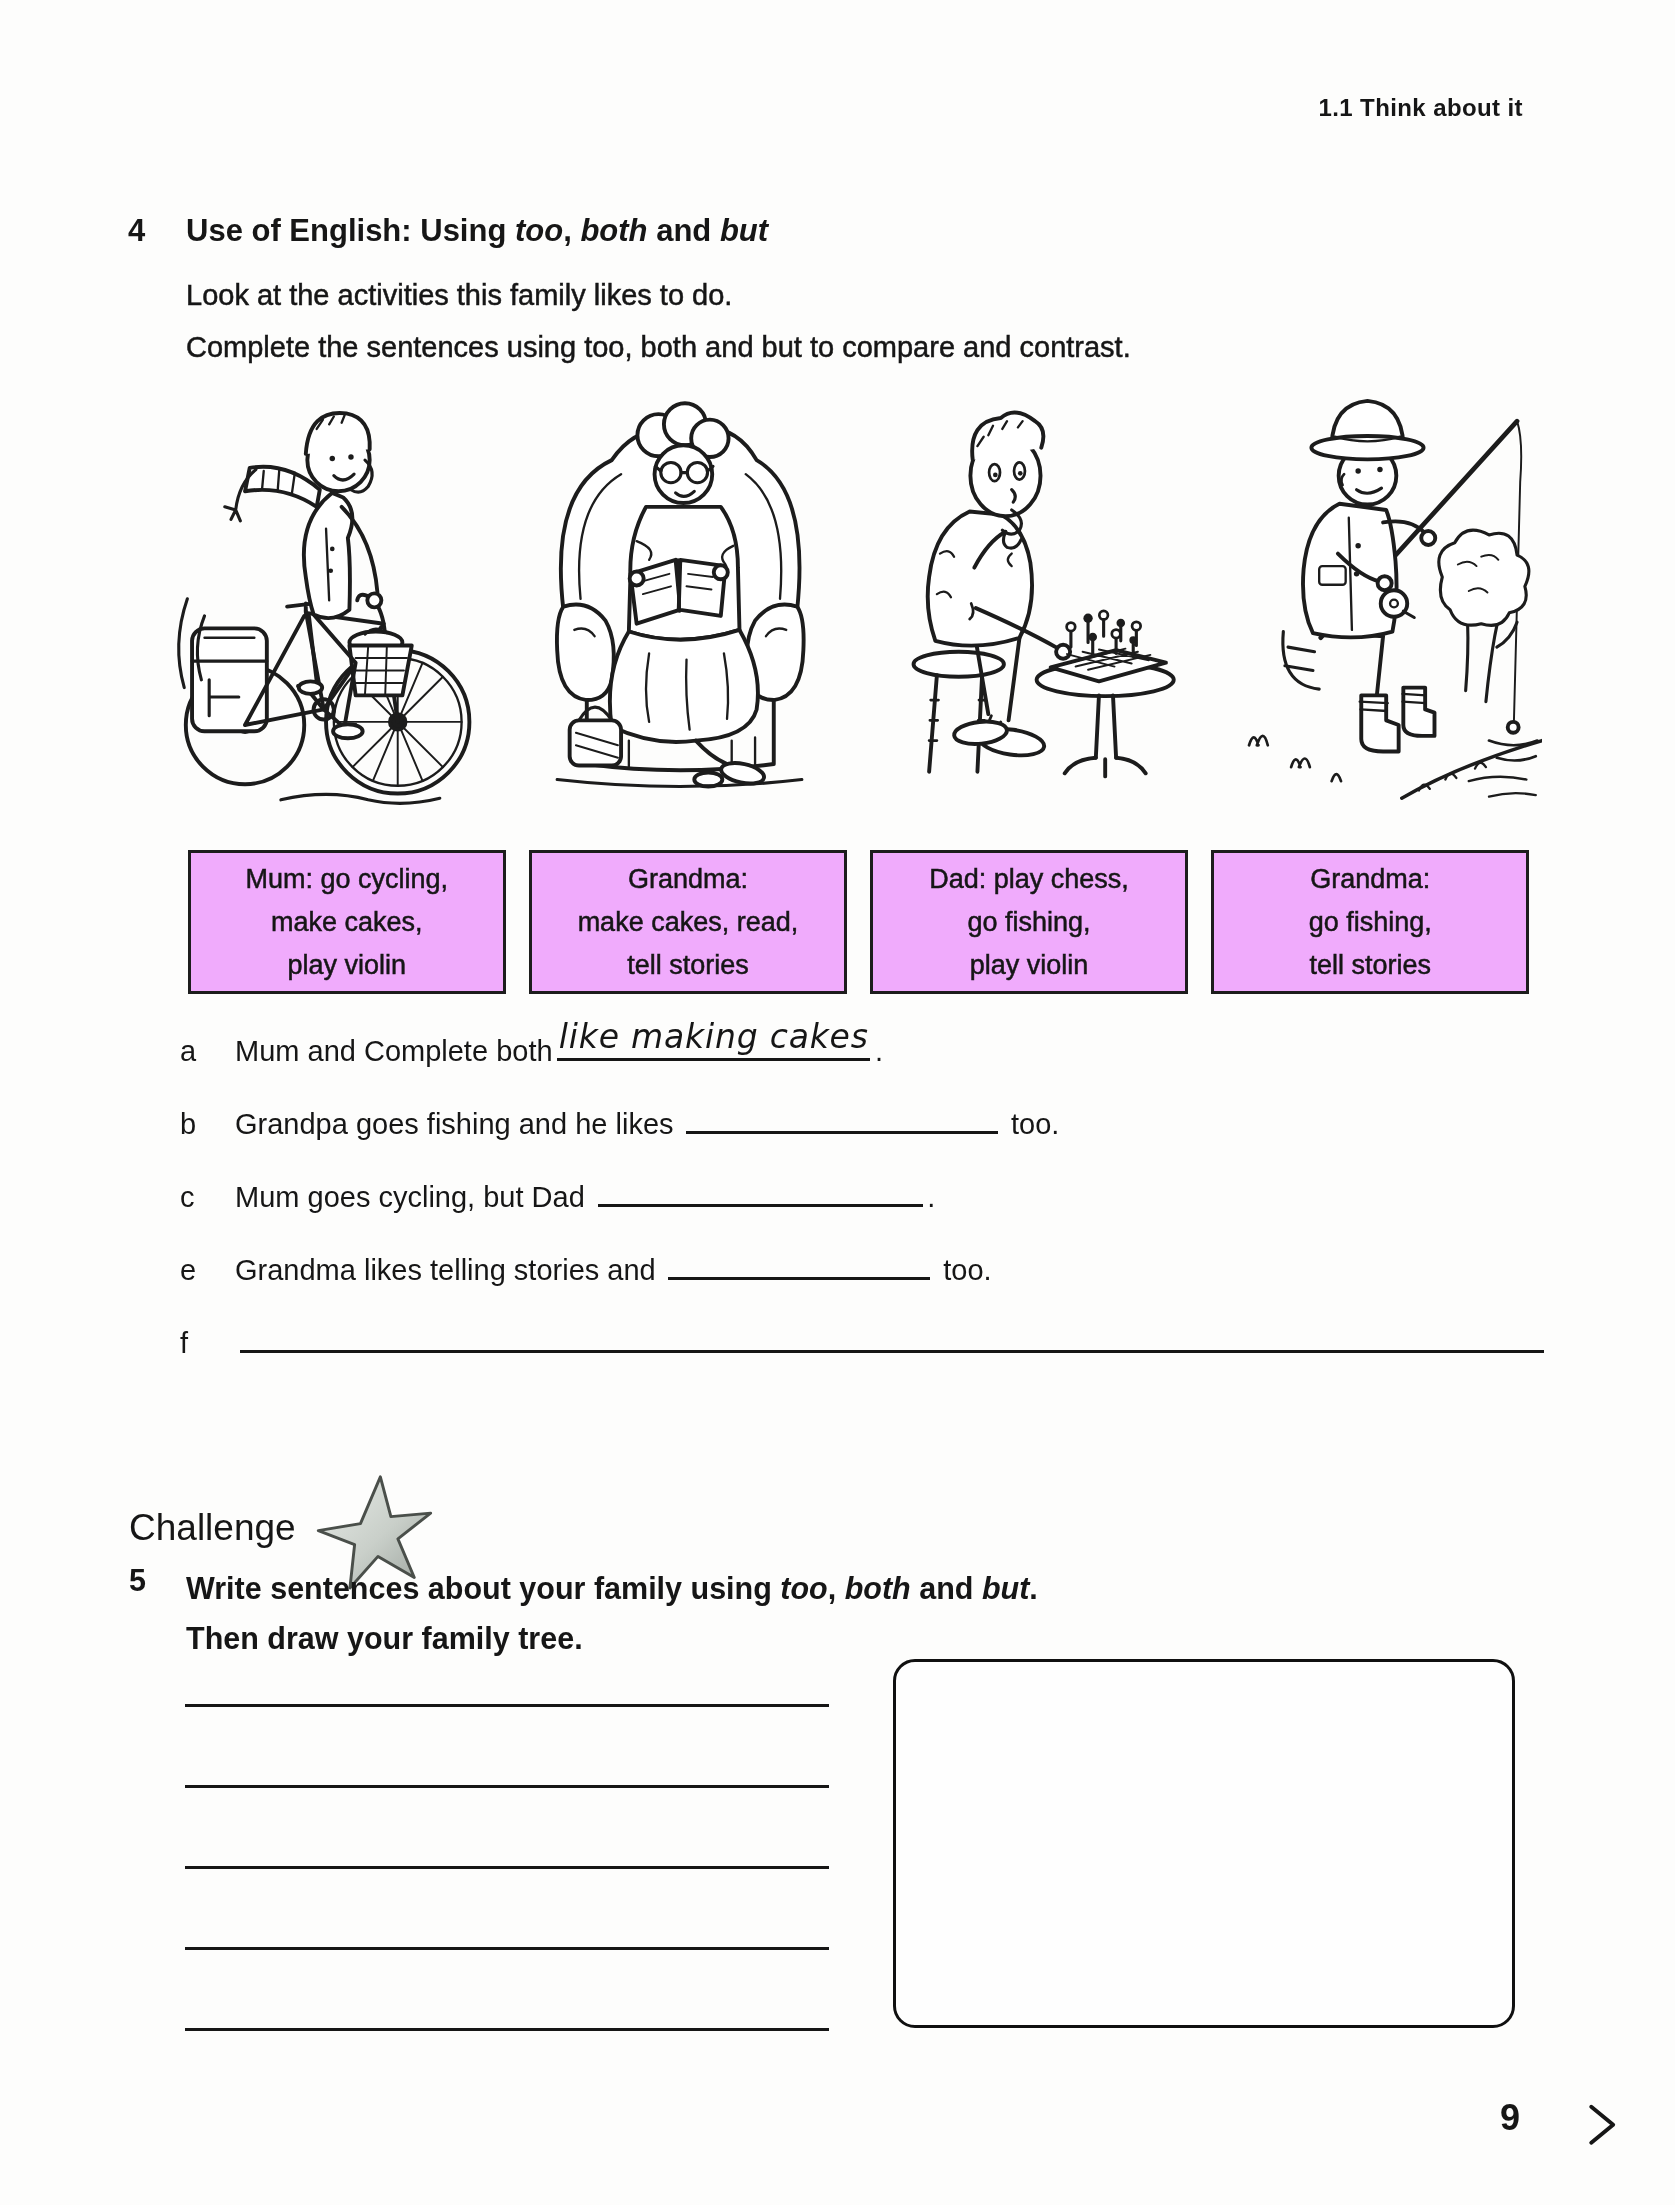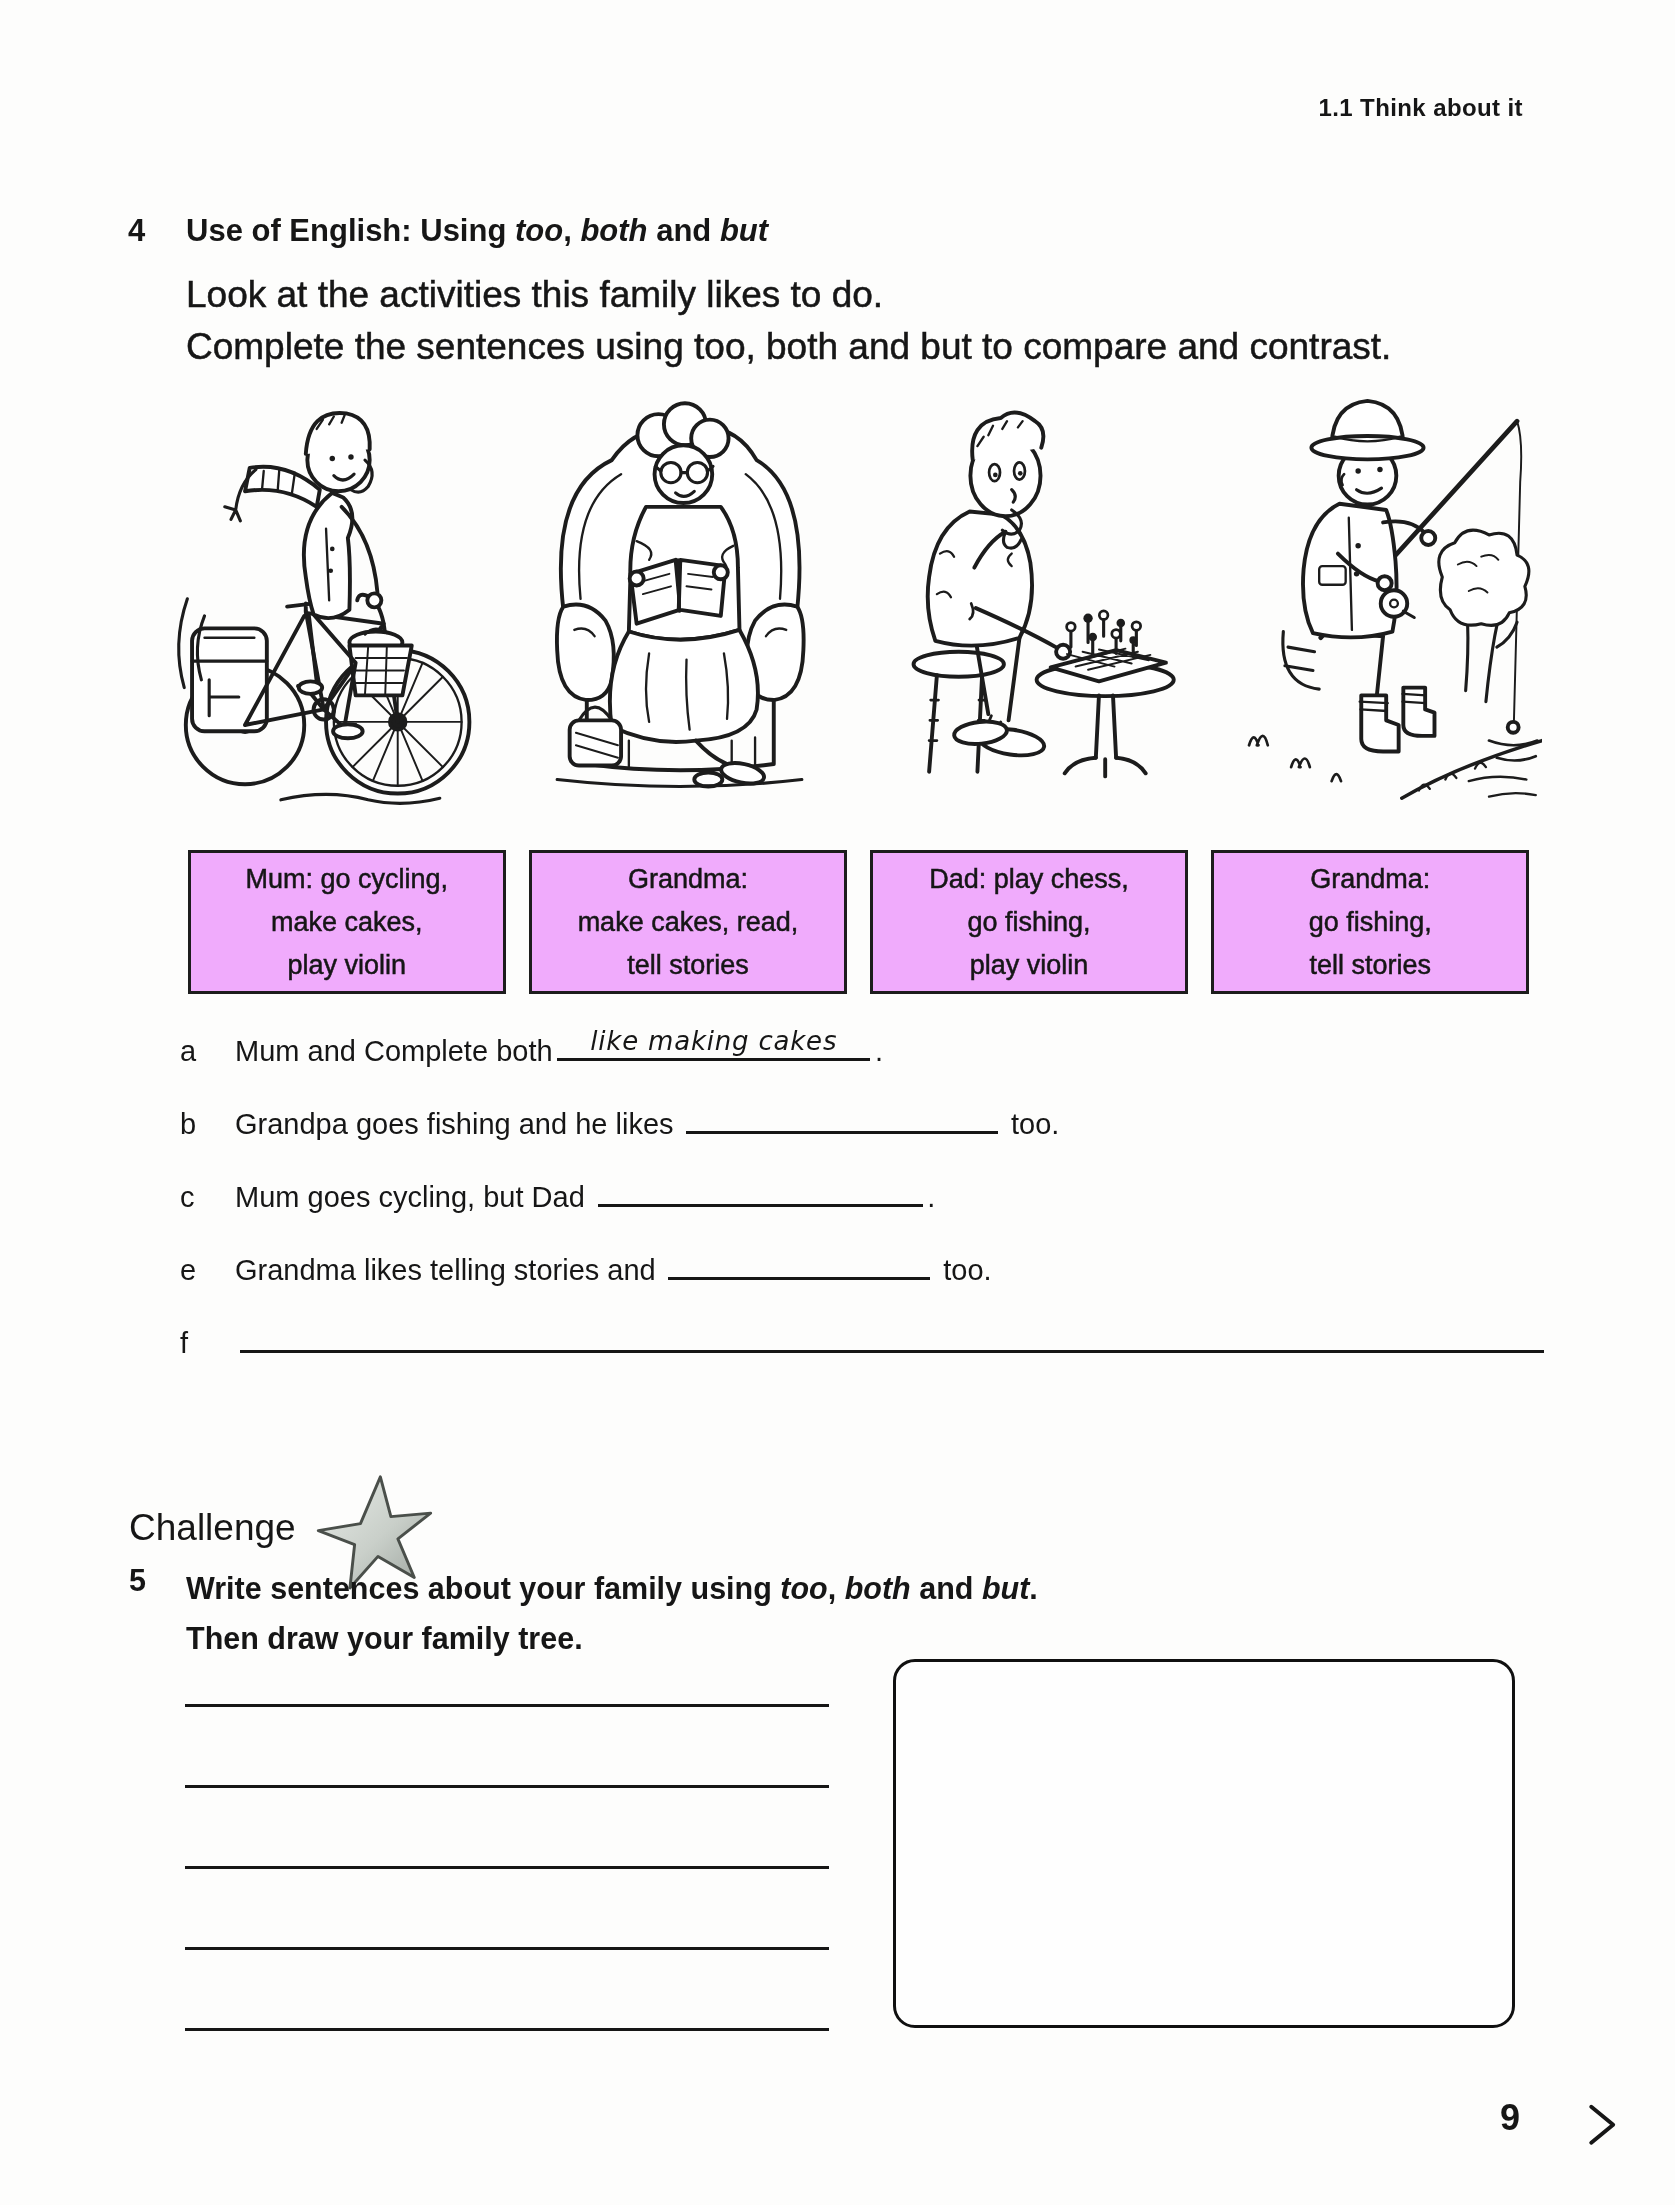--- a/index.html
+++ b/index.html
@@ -11,21 +11,21 @@
   .abs{position:absolute;}
   .semib{font-weight:400;-webkit-text-stroke:0.5px currentColor;}
   b,strong{font-weight:400;}
   
   #section-header{top:94px;right:153px;font-size:24px;font-weight:700;letter-spacing:0.4px;}
   
   #ex4-number{left:128px;top:213px;font-size:31px;font-weight:700;}
   #ex4-title{left:186px;top:213px;font-size:31px;font-weight:700;width:1253px;}
   #ex4-title i{font-style:italic;}
   
-  #ex4-instructions{left:186px;top:269px;font-size:37px;line-height:52px;width:1378px;}
+  #ex4-instructions{left:186px;top:269px;font-size:29px;line-height:52px;width:1378px;}
   
   #illustrations{left:164px;top:362px;width:1378px;height:453px;display:flex;justify-content:space-between;align-items:flex-end;}
   .scene{width:335px;height:448px;}
   .scene svg{width:100%;height:100%;}
   
   #family-boxes{left:188px;top:850px;width:1341px;display:flex;gap:23.5px;}
   .fbox{
     flex:1;height:138px;background:#f0abfc;border:3.1px solid #1d1d1d;
     display:flex;flex-direction:column;justify-content:center;align-items:center;
     font-size:27px;line-height:43px;text-align:center;
@@ -38,21 +38,21 @@
   .blank{display:inline-block;border-bottom:3.1px solid #161616;height:27px;position:relative;vertical-align:baseline;margin:0 4.7px;}
   .blank-a{width:313px;}
   .blank-b{width:312px;}
   .blank-c{width:325px;}
   .blank-d{width:307px;}
   .blank-e{width:262px;}
   .blank-f{width:1304px;}
   .handwriting{
     position:absolute;left:0;right:0;bottom:1.6px;text-align:center;
     font-family:"DejaVu Sans","Liberation Sans",sans-serif;font-style:italic;
-    font-size:26px;letter-spacing:0.8px;white-space:nowrap;
+    font-size:33px;letter-spacing:0.8px;white-space:nowrap;
   }
   
   #challenge{left:129px;top:1474px;height:133px;}
   #challenge-title{font-size:37px;font-weight:400;display:inline-block;vertical-align:middle;margin-top:33px;}
   #challenge-star{display:inline-block;vertical-align:top;margin-left:17px;}
   
   #ex5-number{left:129px;top:1563px;font-size:30.5px;font-weight:700;}
   #ex5-text{left:186px;top:1563px;font-size:30.5px;font-weight:700;line-height:50px;width:1331px;}
   #ex5-text i{font-style:italic;}
   

